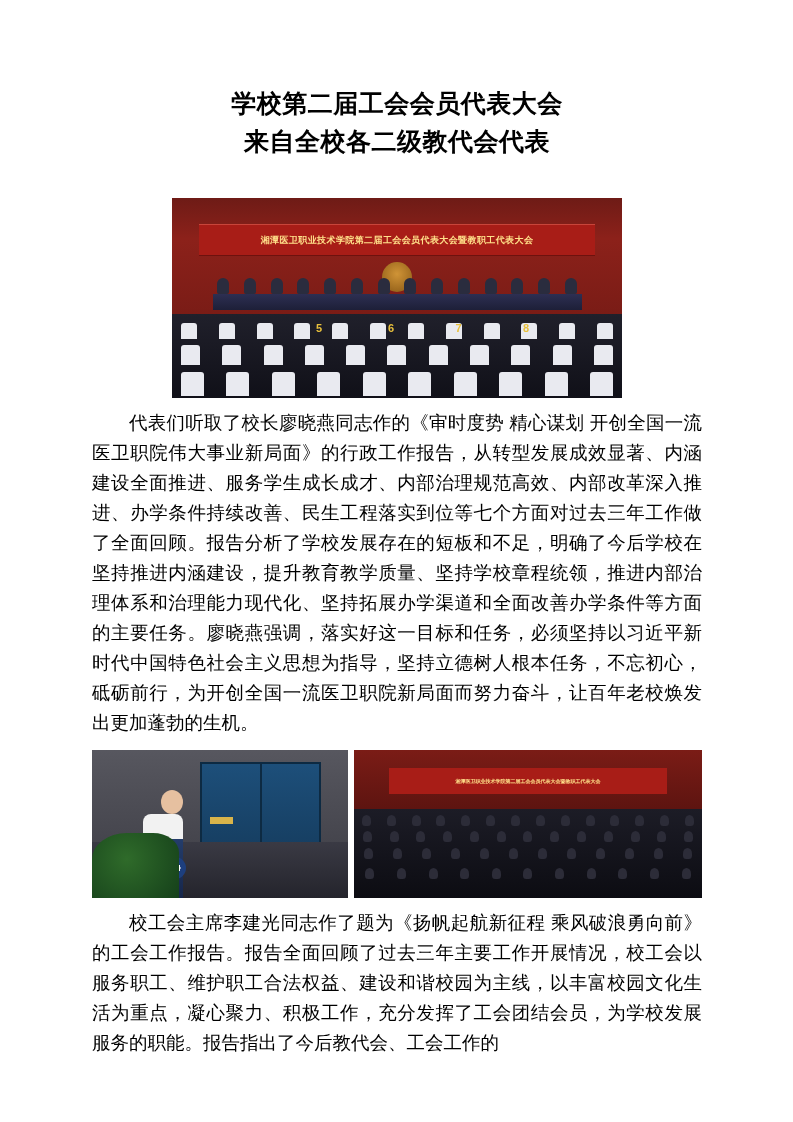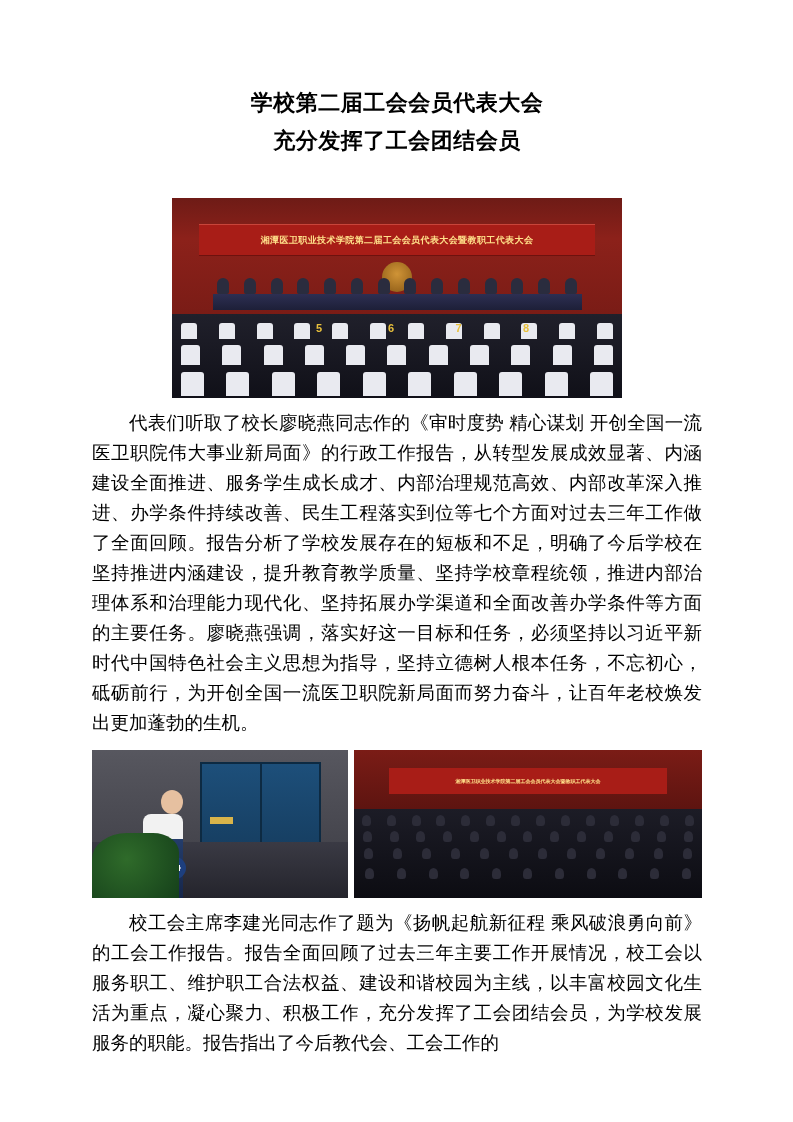--- a/index.html
+++ b/index.html
@@ -21,21 +21,21 @@
   .content {
     position: absolute;
     left: 92px;
     top: 84px;
     width: 610px;
   }
   .doc-title {
     text-align: center;
     font-family: "Liberation Sans", sans-serif;
     font-weight: bold;
-    font-size: 22px;
+    font-size: 25px;
     line-height: 38px;
     letter-spacing: 0.5px;
     margin: 0;
   }
   .doc-title .line2 {
     display: block;
   }
   p.body-text {
     font-size: 18.5px;
     line-height: 30px;
@@ -244,21 +244,21 @@
   }
 </style>
 </head>
 <body>
 
 <div class="page">
   <div class="content">
 
     <h1 class="doc-title">
       <span>学校第二届工会会员代表大会</span>
-      <span class="line2">充分发挥了工会团结会员</span>
+      <span class="line2">来自全校各二级教代会代表</span>
     </h1>
 
     <div class="gap-after-title"></div>
 
 
     <div class="figure-wide">
       <div class="hall">
         <div class="stage-wall"></div>
         <div class="banner">
           <span class="banner-text">湘潭医卫职业技术学院第二届工会会员代表大会暨教职工代表大会</span>

